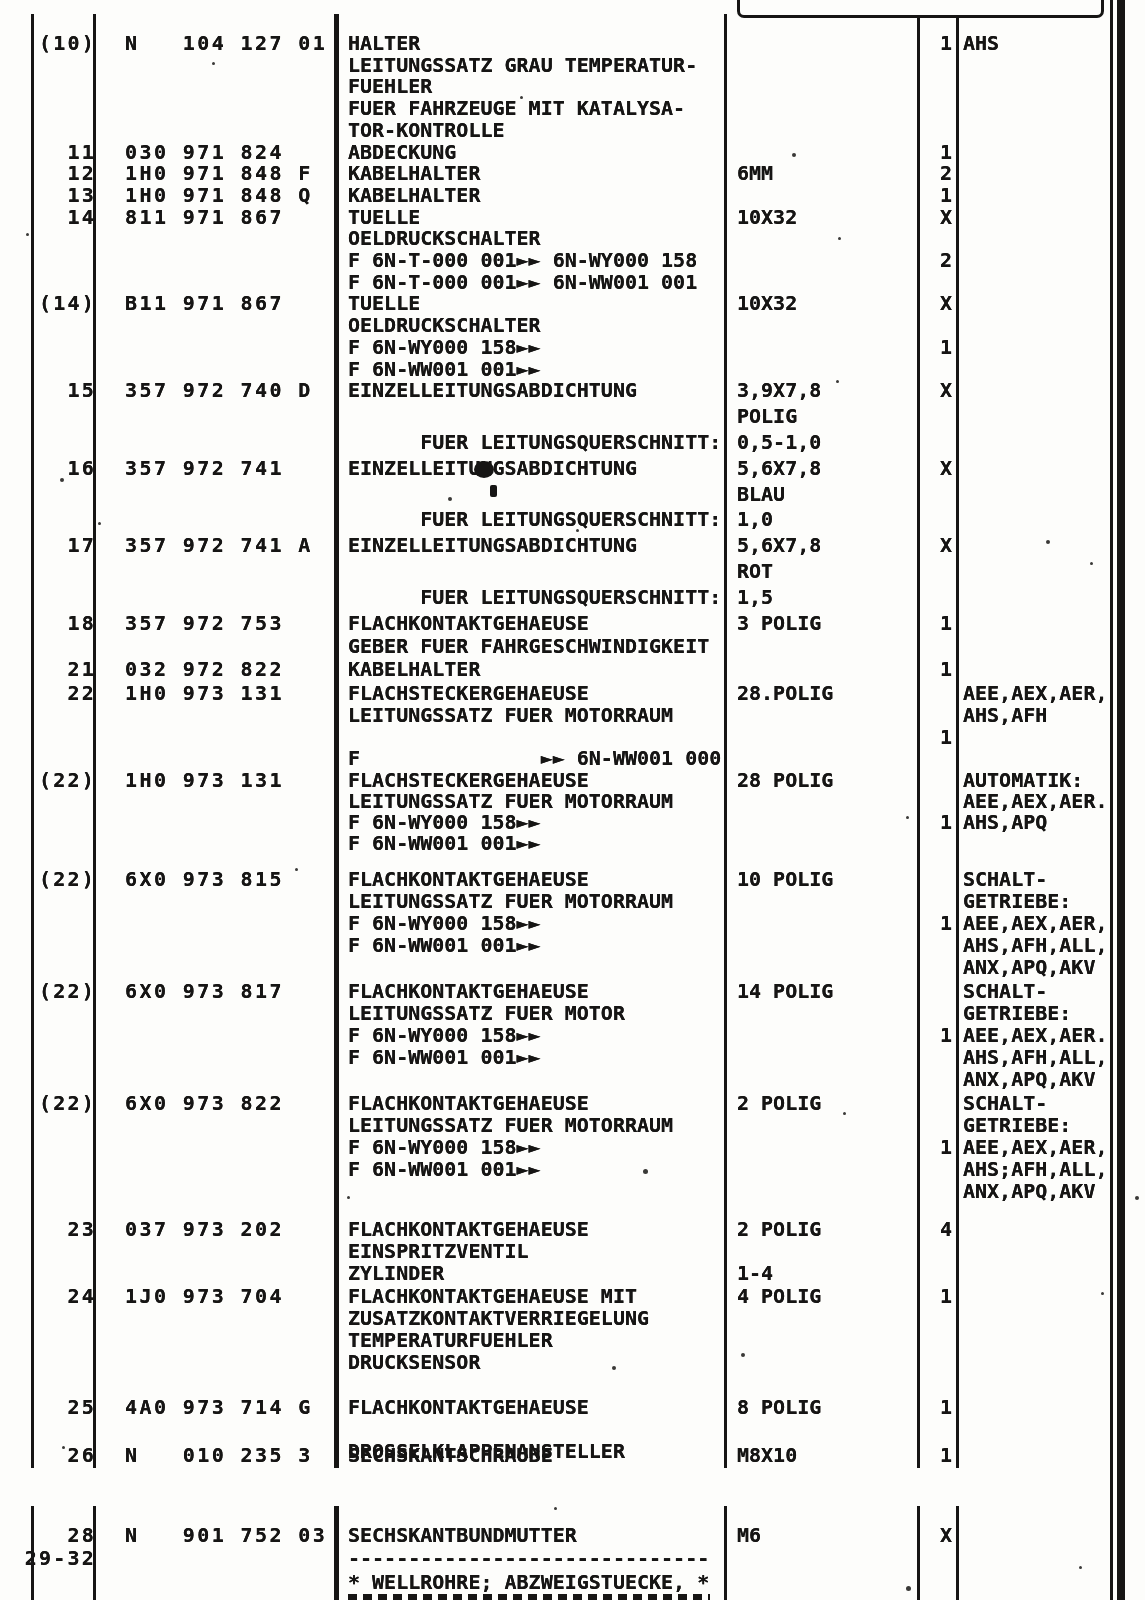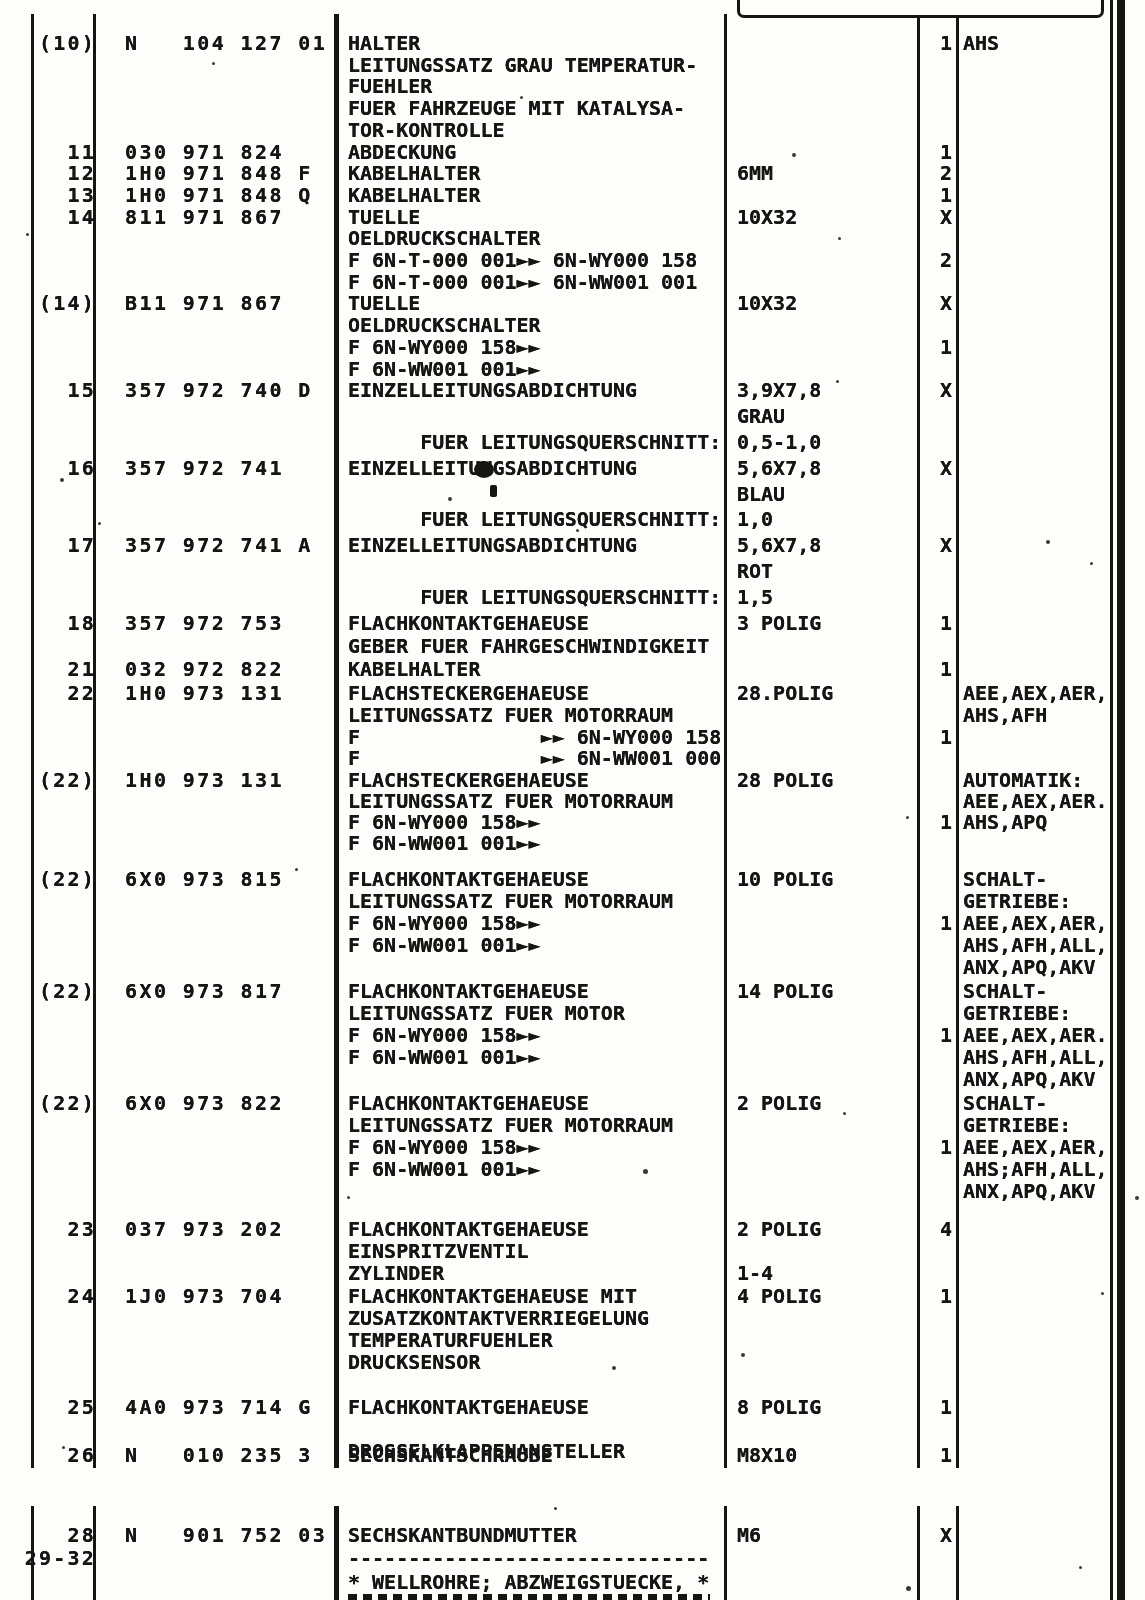--- a/index.html
+++ b/index.html
@@ -65,34 +65,34 @@
       <div class="line" style="top: 184px;"><span class="f-pos">13</span><span class="f-part">1H0 971 848 Q</span><span class="f-desc">KABELHALTER</span><span class="f-qty">1</span></div>
       <div class="line" style="top: 206px;"><span class="f-pos">14</span><span class="f-part">811 971 867</span><span class="f-desc">TUELLE</span><span class="f-spec">10X32</span><span class="f-qty">X</span></div>
       <div class="line" style="top: 227px;"><span class="f-desc">OELDRUCKSCHALTER</span></div>
       <div class="line" style="top: 249px;"><span class="f-desc">F 6N-T-000 001►► 6N-WY000 158</span><span class="f-qty">2</span></div>
       <div class="line" style="top: 271px;"><span class="f-desc">F 6N-T-000 001►► 6N-WW001 001</span></div>
       <div class="line" style="top: 292px;"><span class="f-pos">(14)</span><span class="f-part">B11 971 867</span><span class="f-desc">TUELLE</span><span class="f-spec">10X32</span><span class="f-qty">X</span></div>
       <div class="line" style="top: 314px;"><span class="f-desc">OELDRUCKSCHALTER</span></div>
       <div class="line" style="top: 336px;"><span class="f-desc">F 6N-WY000 158►►</span><span class="f-qty">1</span></div>
       <div class="line" style="top: 358px;"><span class="f-desc">F 6N-WW001 001►►</span></div>
       <div class="line" style="top: 379px;"><span class="f-pos">15</span><span class="f-part">357 972 740 D</span><span class="f-desc">EINZELLEITUNGSABDICHTUNG</span><span class="f-spec">3,9X7,8</span><span class="f-qty">X</span></div>
-      <div class="line" style="top: 405px;"><span class="f-spec">GRAU</span></div>
+      <div class="line" style="top: 405px;"><span class="f-spec">POLIG</span></div>
       <div class="line" style="top: 431px;"><span class="f-desc">      FUER LEITUNGSQUERSCHNITT:</span><span class="f-spec">0,5-1,0</span></div>
       <div class="line" style="top: 457px;"><span class="f-pos">16</span><span class="f-part">357 972 741</span><span class="f-desc">EINZELLEITUNGSABDICHTUNG</span><span class="f-spec">5,6X7,8</span><span class="f-qty">X</span></div>
       <div class="line" style="top: 483px;"><span class="f-spec">BLAU</span></div>
       <div class="line" style="top: 508px;"><span class="f-desc">      FUER LEITUNGSQUERSCHNITT:</span><span class="f-spec">1,0</span></div>
       <div class="line" style="top: 534px;"><span class="f-pos">17</span><span class="f-part">357 972 741 A</span><span class="f-desc">EINZELLEITUNGSABDICHTUNG</span><span class="f-spec">5,6X7,8</span><span class="f-qty">X</span></div>
       <div class="line" style="top: 560px;"><span class="f-spec">ROT</span></div>
       <div class="line" style="top: 586px;"><span class="f-desc">      FUER LEITUNGSQUERSCHNITT:</span><span class="f-spec">1,5</span></div>
       <div class="line" style="top: 612px;"><span class="f-pos">18</span><span class="f-part">357 972 753</span><span class="f-desc">FLACHKONTAKTGEHAEUSE</span><span class="f-spec">3 POLIG</span><span class="f-qty">1</span></div>
       <div class="line" style="top: 635px;"><span class="f-desc">GEBER FUER FAHRGESCHWINDIGKEIT</span></div>
       <div class="line" style="top: 658px;"><span class="f-pos">21</span><span class="f-part">032 972 822</span><span class="f-desc">KABELHALTER</span><span class="f-qty">1</span></div>
       <div class="line" style="top: 682px;"><span class="f-pos">22</span><span class="f-part">1H0 973 131</span><span class="f-desc">FLACHSTECKERGEHAEUSE</span><span class="f-spec">28.POLIG</span><span class="f-code">AEE,AEX,AER,</span></div>
       <div class="line" style="top: 704px;"><span class="f-desc">LEITUNGSSATZ FUER MOTORRAUM</span><span class="f-code">AHS,AFH</span></div>
-      <div class="line" style="top: 726px;"><span class="f-desc">F               ►► 6N-WY000 158</span><span class="f-qty">1</span></div>
+      <div class="line" style="top: 726px;"><span class="f-qty">1</span></div>
       <div class="line" style="top: 747px;"><span class="f-desc">F               ►► 6N-WW001 000</span></div>
       <div class="line" style="top: 769px;"><span class="f-pos">(22)</span><span class="f-part">1H0 973 131</span><span class="f-desc">FLACHSTECKERGEHAEUSE</span><span class="f-spec">28 POLIG</span><span class="f-code">AUTOMATIK:</span></div>
       <div class="line" style="top: 790px;"><span class="f-desc">LEITUNGSSATZ FUER MOTORRAUM</span><span class="f-code">AEE,AEX,AER.</span></div>
       <div class="line" style="top: 811px;"><span class="f-desc">F 6N-WY000 158►►</span><span class="f-qty">1</span><span class="f-code">AHS,APQ</span></div>
       <div class="line" style="top: 832px;"><span class="f-desc">F 6N-WW001 001►►</span></div>
       <div class="line" style="top: 868px;"><span class="f-pos">(22)</span><span class="f-part">6X0 973 815</span><span class="f-desc">FLACHKONTAKTGEHAEUSE</span><span class="f-spec">10 POLIG</span><span class="f-code">SCHALT-</span></div>
       <div class="line" style="top: 890px;"><span class="f-desc">LEITUNGSSATZ FUER MOTORRAUM</span><span class="f-code">GETRIEBE:</span></div>
       <div class="line" style="top: 912px;"><span class="f-desc">F 6N-WY000 158►►</span><span class="f-qty">1</span><span class="f-code">AEE,AEX,AER,</span></div>
       <div class="line" style="top: 934px;"><span class="f-desc">F 6N-WW001 001►►</span><span class="f-code">AHS,AFH,ALL,</span></div>
       <div class="line" style="top: 956px;"><span class="f-code">ANX,APQ,AKV</span></div>

